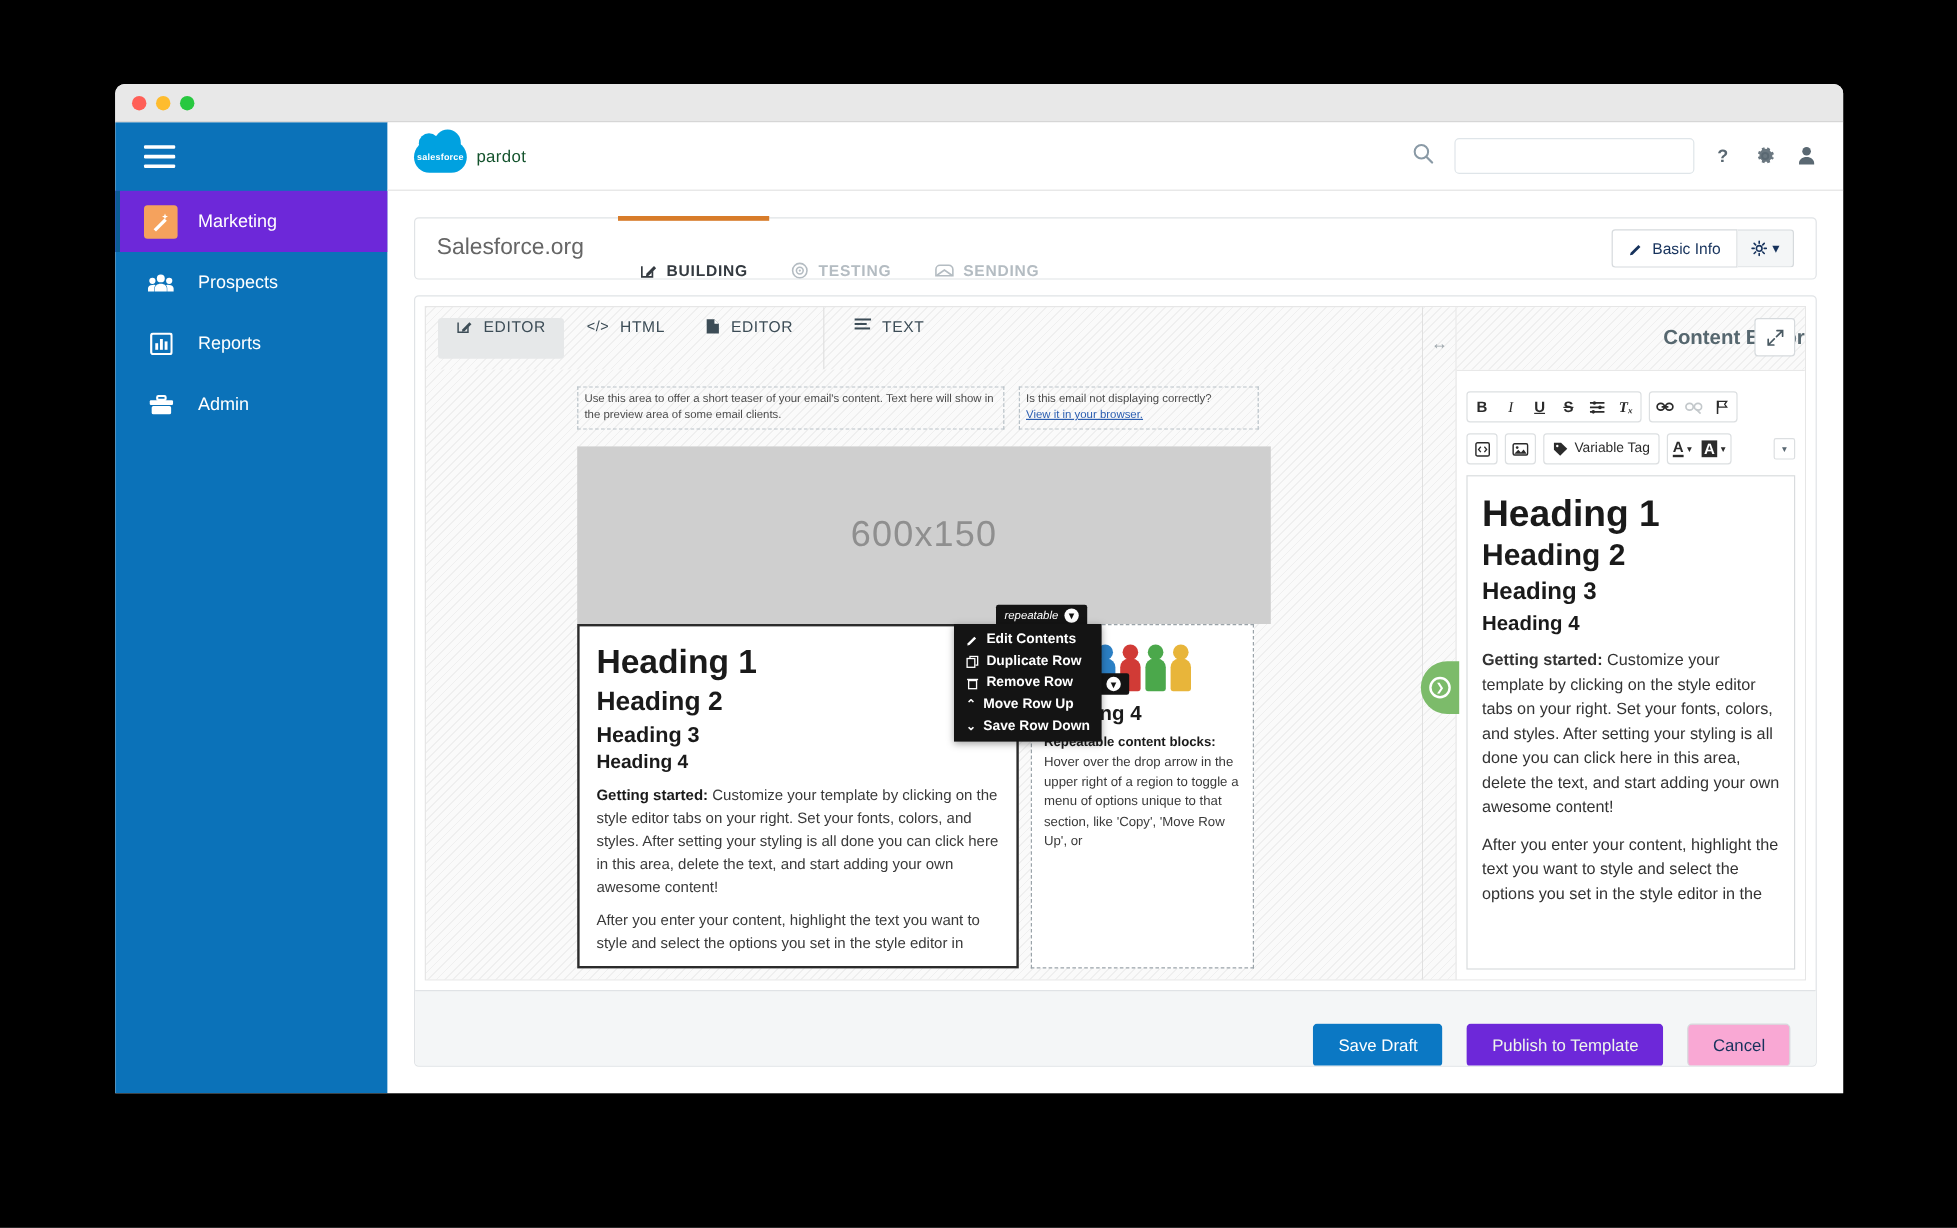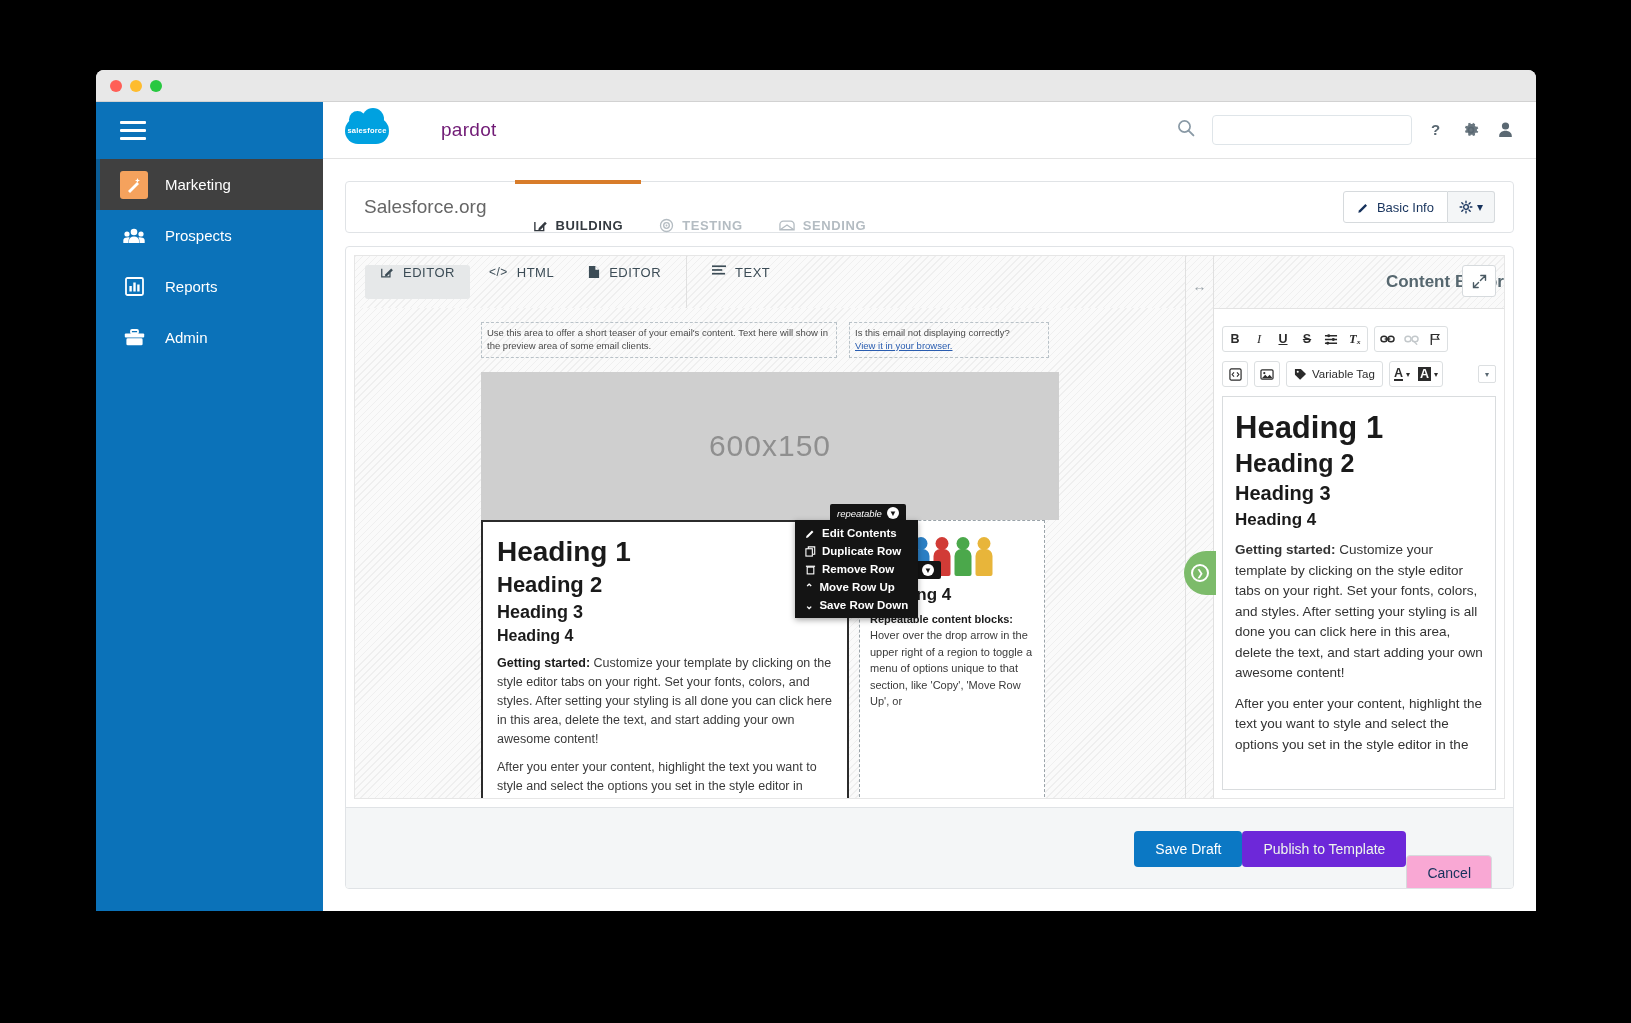--- a/index.html
+++ b/index.html
@@ -31,21 +31,21 @@
   
   .sidebar { width:227px; background:#0b72b9; flex:0 0 227px; }
   .hamburger { height:57px; display:flex; align-items:center; padding-left:24px; cursor:pointer; }
   .hamburger .bars { width:26px; }
   .hamburger .bars i { display:block; height:3px; background:#fff; margin:5px 0; border-radius:1px; }
   .nav-item {
     display:flex; align-items:center; gap:17px;
     height:51px; padding-left:24px; color:#fff;
     font-size:15px; cursor:pointer;
   }
-  .nav-item.active { background:#404040; border-left:4px solid #0a5c95; padding-left:20px; }
+  .nav-item.active { background:#6d28d9; border-left:4px solid #0a5c95; padding-left:20px; }
   .nav-ico { width:28px; height:28px; display:flex; align-items:center; justify-content:center; flex:0 0 28px; }
   .nav-ico.tile { background:#f5a25d; border-radius:3px; }
   .nav-ico svg { display:block; }
 
   
   .main { flex:1; background:#fff; display:flex; flex-direction:column; min-width:0; }
   .topbar {
     height:57px; display:flex; align-items:center;
     border-bottom:1px solid #e3e3e3; padding:0 22px;
   }
@@ -59,21 +59,21 @@
     content:""; position:absolute; left:4px; top:-6px;
     width:17px; height:17px; background:#00a1e0; border-radius:50%;
   }
   .logo .cloud:after {
     content:""; position:absolute; right:5px; top:-9px;
     width:22px; height:22px; background:#00a1e0; border-radius:50%;
   }
   .logo .cloudtext {
     position:relative; z-index:2; color:#fff; font-size:7.5px; font-weight:bold; letter-spacing:.2px;
   }
-  .logo .pardot { color:#701a75; font-size:19px; letter-spacing:.3px;margin-left:44px; }
+  .logo .pardot { color:#14532d; font-size:14px; letter-spacing:.3px; }
   .topbar-right { margin-left:auto; display:flex; align-items:center; gap:17px; }
   .search-icon { color:#8a9aa6; }
   .search-box { width:200px; height:30px; border:1px solid #dfe5e9; border-radius:4px; background:#fff; }
   .icon-btn { color:#5a6872; cursor:pointer; display:flex; align-items:center; }
 
   
   .content { padding:22px 22px 0 22px; flex:1; display:flex; flex-direction:column; min-height:0; }
   .title-card {
     border:1px solid #e0e3e6; border-radius:4px; background:#fff;
     height:52px; display:flex; align-items:center; padding:0 18px; position:relative;
@@ -234,22 +234,22 @@
     border-radius:22px 0 0 22px; display:flex; align-items:center; justify-content:center;
     color:#fff; z-index:9; cursor:pointer;
   }
   .green-tab .ring {
     width:18px; height:18px; border:2px solid #fff; border-radius:50%;
     display:flex; align-items:center; justify-content:center; font-size:9px;
   }
 
   
   .footer {
-    height:82px; background:#f4f6f7; border-top:1px solid #e0e3e6;
-    display:flex; align-items:center; justify-content:flex-end; gap:0; padding:0 22px;
+    height:64px; background:#f4f6f7; border-top:1px solid #e0e3e6;
+    display:flex; align-items:flex-end; justify-content:flex-end; gap:20px; padding:0 22px;
     margin:0 -1px -1px -1px;
   }
   .btn {
     height:36px; padding:0 20px; border-radius:4px; font-size:14px;
     display:flex; align-items:center; cursor:pointer; border:1px solid transparent;
   }
   .btn.primary { background:#0b78c4; color:#fff; }
   .btn.muted { background:#6d28d9; color:#eef6ec; }
   .btn.ghost { background:#f9a8d4; color:#16325c; border:1px solid #d6dadd;margin-top:48px; }
 </style>

